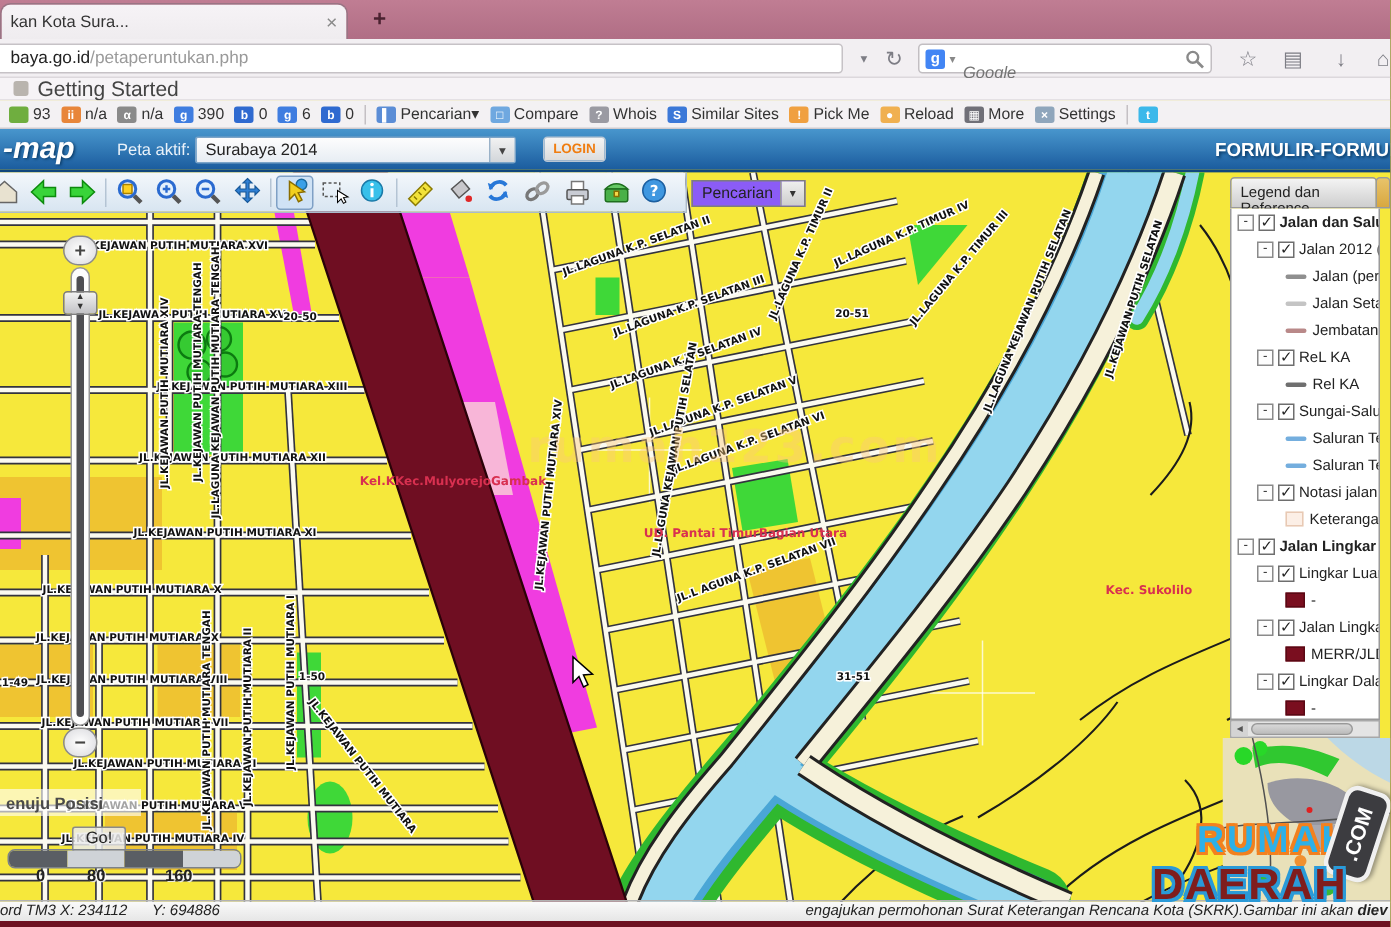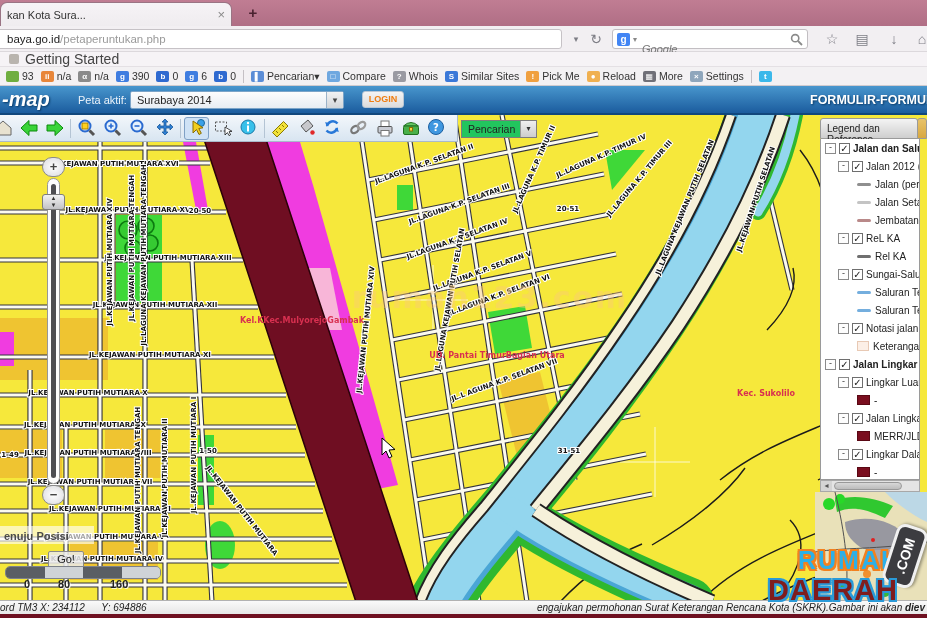--- a/index.html
+++ b/index.html
@@ -52,21 +52,21 @@
   #formulir-label{left:810px;top:7px;width:117px;overflow:hidden;white-space:nowrap;color:#fff;font-weight:bold;
     font-size:12.5px;text-shadow:1px 1px 2px #0a3a66;}
 
   
   #maptoolbar{left:0;top:115px;width:458px;height:27px;background:linear-gradient(#f3f7fb,#d8e5f1);
     border-bottom:1px solid #a9bacb;border-right:1px solid #a9bacb;box-sizing:border-box;
     display:flex;align-items:center;gap:1px;z-index:6;}
   .tb-btn{width:25px;height:23px;display:flex;align-items:center;justify-content:center;border-radius:3px;}
   .tb-btn.pressed{background:#cfe2f5;border:1px solid #7fa0c5;box-sizing:border-box;}
   .tb-sep{width:1px;height:19px;background:#b4c4d4;margin:0 2px;}
-  #pencarian{left:461px;top:120px;width:76px;height:18px;background:#22c55e;border:1px solid #7d7d7d;
+  #pencarian{left:461px;top:120px;width:76px;height:18px;background:#8b5cf6;border:1px solid #7d7d7d;
     box-sizing:border-box;display:flex;align-items:center;z-index:6;}
   #pencarian-label{flex:1;padding-left:6px;font-size:10.5px;color:#222;}
   #pencarian-chevron{width:15px;height:100%;background:linear-gradient(#efefef,#cdcdcd);border-left:1px solid #999;
     text-align:center;font-size:8px;line-height:16px;color:#333;}
 
   
   #map-svg{position:absolute;left:0;top:115px;width:927px;height:487px;z-index:1;}
   #roads-src path{stroke:#fbfaf0;stroke-width:3;fill:none;}
   #roads-casing path{stroke:#33333e;stroke-width:5.2;fill:none;}
   #dirt path{stroke:#1b1b1b;stroke-width:1.4;fill:none;}

